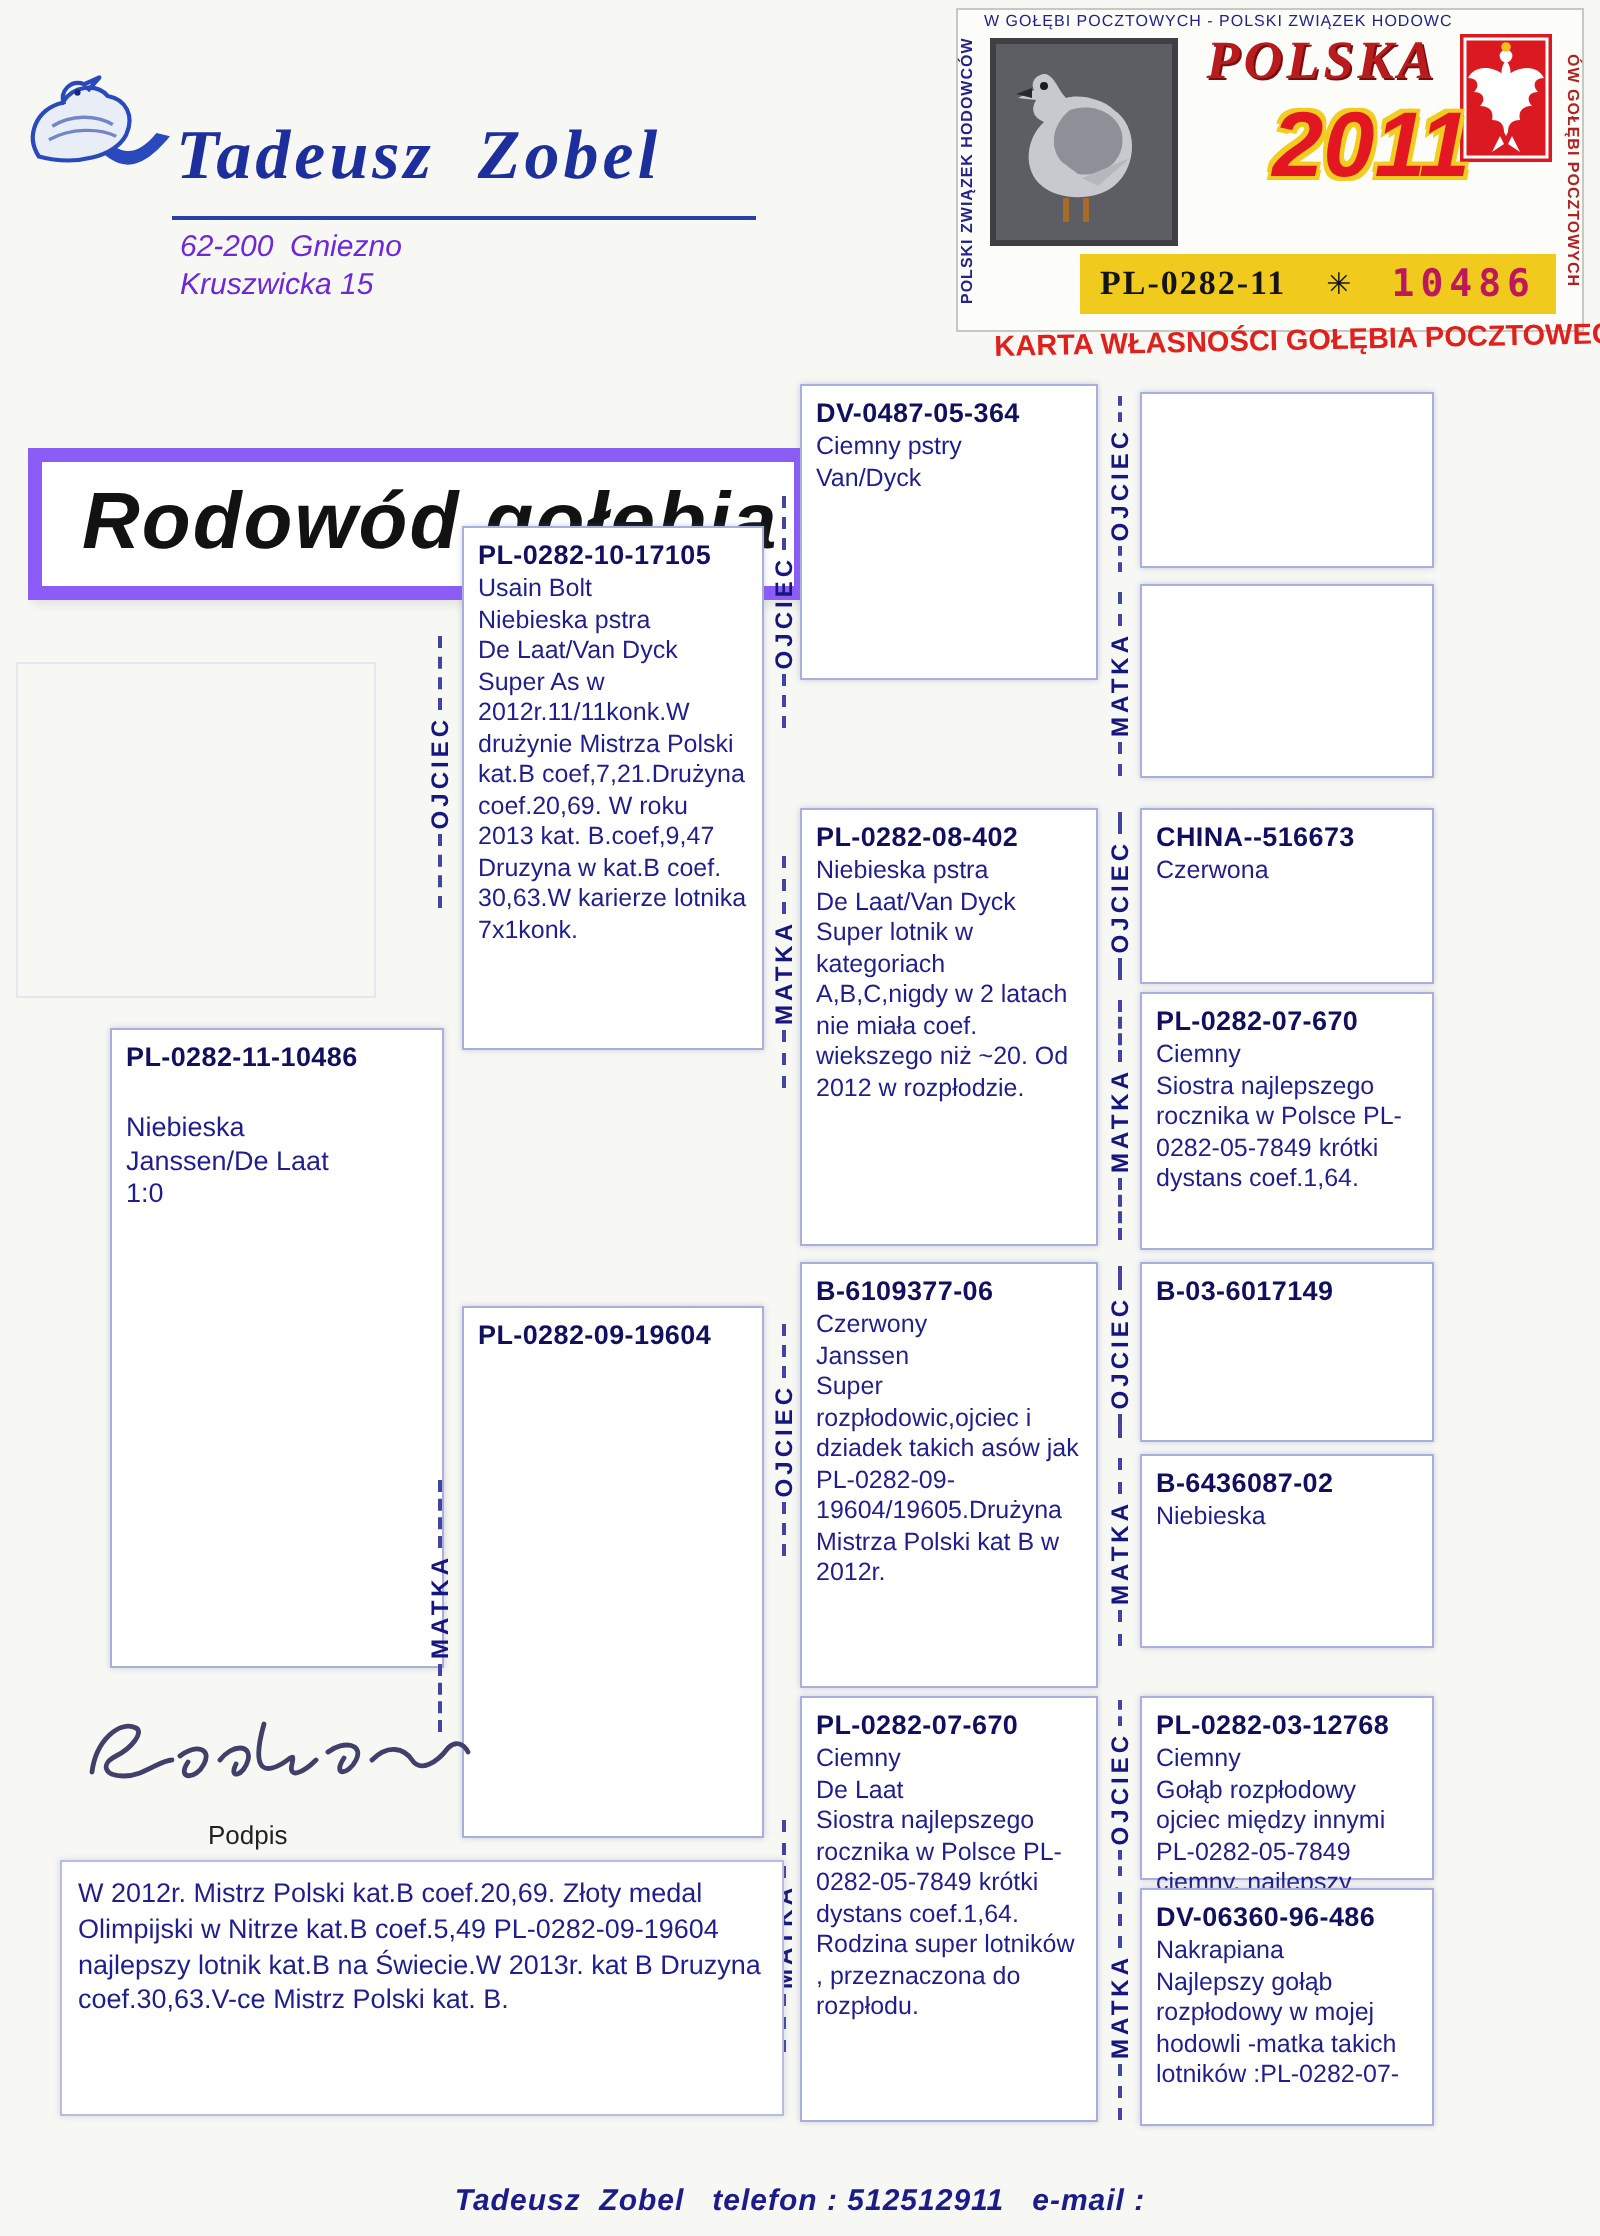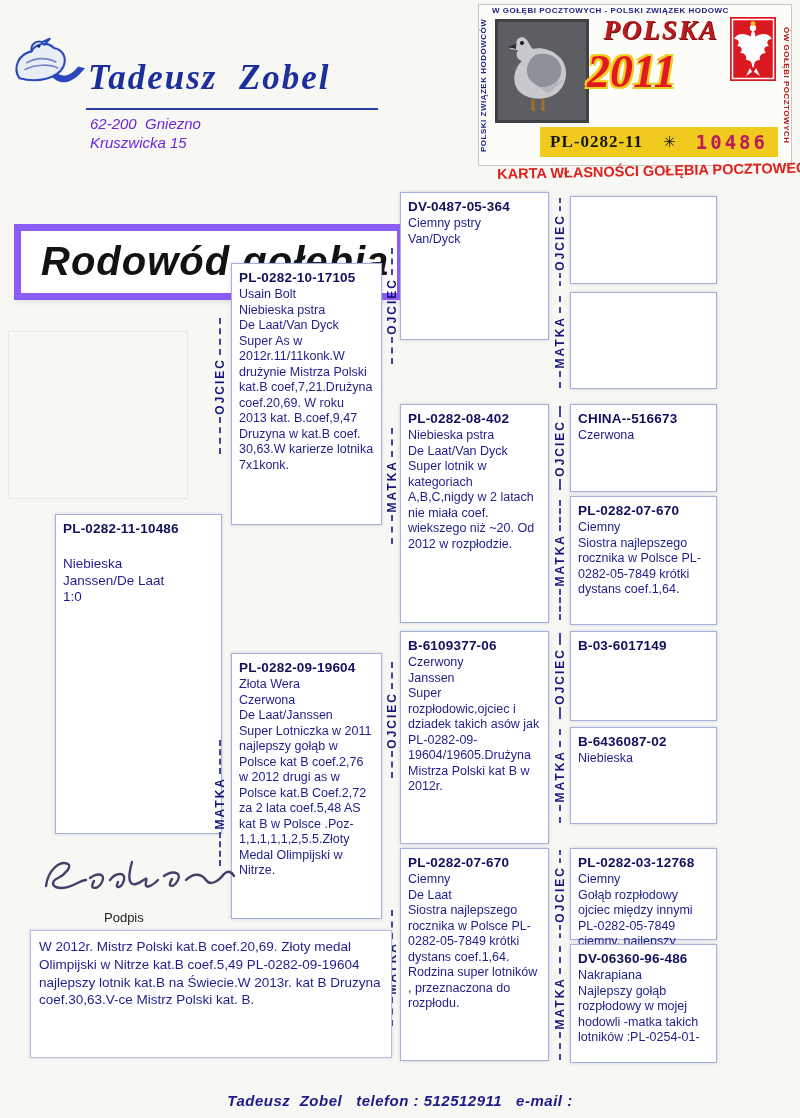--- a/index.html
+++ b/index.html
@@ -7,26 +7,26 @@
 
   
   .logo{position:absolute;left:6px;top:34px;}
   .lh-name{position:absolute;left:88px;top:58px;font-family:"Liberation Serif",serif;font-weight:bold;font-style:italic;font-size:35px;color:#1d2f9c;letter-spacing:2px;white-space:pre;}
   .lh-rule{position:absolute;left:86px;top:108px;width:292px;height:2px;background:#2940a6;}
   .lh-addr{position:absolute;left:90px;font-style:italic;font-size:15px;color:#6d28d9;white-space:pre;}
 
   
   .sticker{position:absolute;left:478px;top:4px;width:312px;height:160px;background:#fcfcf9;border:1px solid #c8c8c2;}
   .st-left{position:absolute;left:0;top:0;height:100%;width:13px;writing-mode:vertical-rl;transform:rotate(180deg);font-weight:bold;font-size:8px;color:#23238a;letter-spacing:.5px;text-align:center;}
-  .st-top{position:absolute;left:13px;top:1px;width:284px;height:11px;font-weight:bold;font-size:8px;color:#23238a;letter-spacing:.5px;white-space:nowrap;overflow:hidden;}
+  .st-top{position:absolute;left:13px;top:1px;width:284px;height:11px;font-weight:normal;font-size:8px;color:#23238a;letter-spacing:.5px;white-space:nowrap;overflow:hidden;}
   .st-right{position:absolute;right:0;top:0;height:100%;width:13px;writing-mode:vertical-rl;font-weight:bold;font-size:8px;color:#b42020;letter-spacing:.5px;text-align:center;}
   .st-photo{position:absolute;left:16px;top:14px;width:94px;height:104px;}
   .st-country{position:absolute;left:112px;top:10px;width:140px;text-align:center;font-family:"Liberation Serif",serif;font-weight:bold;font-style:italic;font-size:27px;color:#b91c1c;letter-spacing:2px;text-shadow:1px 1px 0 #7a0d10;}
   .st-eagle{position:absolute;right:15px;top:12px;width:46px;height:64px;}
-  .st-year{position:absolute;left:108px;top:40px;width:148px;text-align:left;font-family:Liberation Serif, serif;font-weight:bold;font-style:italic;font-size:46px;color:#e31722;text-shadow:-2px -2px 0 #f2cd1f,2px -2px 0 #f2cd1f,-2px 2px 0 #f2cd1f,2px 2px 0 #f2cd1f;}
+  .st-year{position:absolute;left:108px;top:40px;width:148px;text-align:right;font-family:Liberation Sans, sans-serif;font-weight:bold;font-style:italic;font-size:46px;color:#e31722;text-shadow:-2px -2px 0 #f2cd1f,2px -2px 0 #f2cd1f,-2px 2px 0 #f2cd1f,2px 2px 0 #f2cd1f;}
   .st-band{position:absolute;left:13px;right:13px;top:122px;height:30px;background:#f0cb1d;display:flex;align-items:center;justify-content:space-between;padding:0 10px;box-sizing:border-box;margin-left:48px;}
   .st-ring{font-family:"Liberation Serif",serif;font-weight:bold;font-size:17px;color:#141414;letter-spacing:1px;}
   .st-sep{font-size:15px;color:#141414;}
   .st-serial{font-family:"DejaVu Sans Mono",monospace;font-weight:bold;font-size:19px;color:#be185d;letter-spacing:3px;}
   .st-caption{position:absolute;left:497px;top:166px;width:300px;font-weight:bold;font-size:14.5px;color:#e0201c;white-space:nowrap;transform:rotate(-1.2deg);transform-origin:left top;}
 
   
   .title-box{position:absolute;left:14px;top:192px;width:376px;height:62px;background:#fff;border:7px solid #8b5cf6;box-shadow:2px 3px 4px rgba(40,40,80,.08);margin-top:32px;}
   .title-text{display:block;padding:8px 0 0 20px;font-weight:bold;font-style:italic;font-size:40px;color:#121212;letter-spacing:1px;}
   .faint-box{position:absolute;left:8px;top:331px;width:178px;height:166px;border:1px solid #e6e6ef;}
@@ -120,24 +120,20 @@
 
   <div class="pbox" style="left:231px;top:263px;width:151px;height:262px;">
     <div class="ring">PL-0282-10-17105</div>
     <div class="pbody">Usain Bolt
 Niebieska pstra
 De Laat/Van Dyck
 Super As w 2012r.11/11konk.W drużynie Mistrza Polski kat.B coef,7,21.Drużyna coef.20,69. W roku 2013 kat. B.coef,9,47 Druzyna w kat.B coef. 30,63.W karierze lotnika 7x1konk.</div>
   </div>
   <div class="pbox" style="left:231px;top:653px;width:151px;height:266px;">
     <div class="ring">PL-0282-09-19604</div>
-    <div class="pbody">Złota Wera
-Czerwona
-De Laat/Janssen
-Super Lotniczka w 2011 najlepszy gołąb w Polsce kat B coef.2,76 w 2012 drugi as w Polsce kat.B Coef.2,72 za 2 lata coef.5,48 AS kat B w Polsce .Poz-1,1,1,1,1,2,5.5.Złoty Medal Olimpijski w Nitrze.</div>
   </div>
 
   <div class="pbox" style="left:400px;top:192px;width:149px;height:148px;">
     <div class="ring">DV-0487-05-364</div>
     <div class="pbody">Ciemny pstry
 Van/Dyck</div>
   </div>
   <div class="pbox" style="left:400px;top:404px;width:149px;height:219px;">
     <div class="ring">PL-0282-08-402</div>
     <div class="pbody">Niebieska pstra
@@ -183,21 +179,21 @@
     <div class="pbody">Niebieska</div>
   </div>
   <div class="pbox" style="left:570px;top:848px;width:147px;height:92px;">
     <div class="ring">PL-0282-03-12768</div>
     <div class="pbody">Ciemny
 Gołąb rozpłodowy ojciec między innymi PL-0282-05-7849 ciemny, najlepszy</div>
   </div>
   <div class="pbox" style="left:570px;top:944px;width:147px;height:119px;">
     <div class="ring">DV-06360-96-486</div>
     <div class="pbody">Nakrapiana
-Najlepszy gołąb rozpłodowy w mojej hodowli -matka takich lotników :PL-0254-01-</div>
+Najlepszy gołąb rozpłodowy w mojej hodowli -matka takich lotników :PL-0282-07-</div>
   </div>
 
   <div class="vlabel" style="left:211px;top:318px;height:136px;">
     <span class="vdash"></span>
     <span class="vtext">OJCIEC</span>
     <span class="vdash"></span>
   </div>
   <div class="vlabel" style="left:211px;top:740px;height:126px;">
     <span class="vdash"></span>
     <span class="vtext">MATKA</span>

